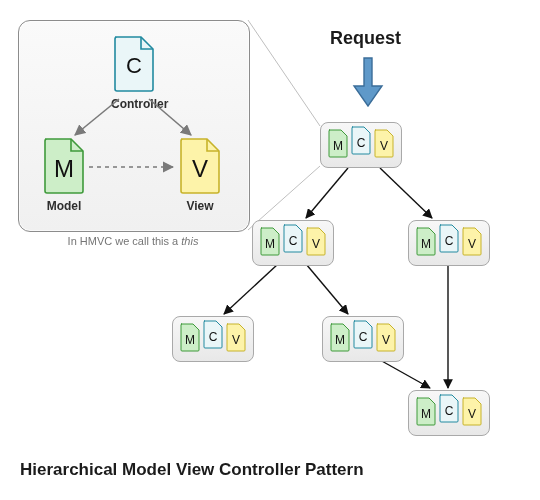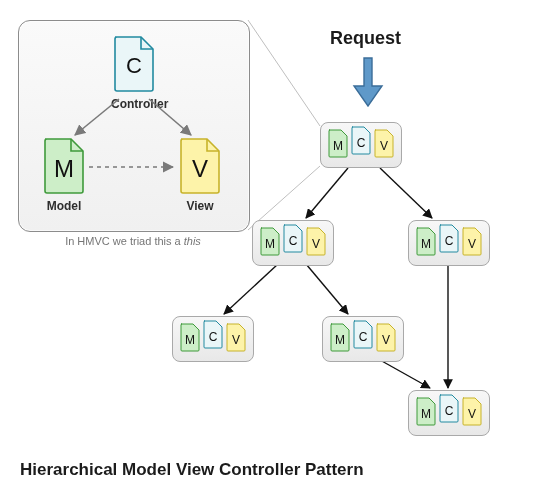--- a/index.html
+++ b/index.html
@@ -139,21 +139,21 @@
 
       <line x1="100" y1="78" x2="56" y2="114" stroke="#7a7a7a" stroke-width="1.6" marker-end="url(#ah-grey)"></line>
 
       <line x1="130" y1="78" x2="172" y2="114" stroke="#7a7a7a" stroke-width="1.6" marker-end="url(#ah-grey)"></line>
 
       <line x1="70" y1="146" x2="154" y2="146" stroke="#7a7a7a" stroke-width="1.6" stroke-dasharray="4 4" marker-end="url(#ah-grey)"></line>
     </svg>
   </div>
 
   <div class="triad-caption">
-    <span>In HMVC we triad this a </span><em>this</em>
+    <span>In HMVC we call this a </span><em>this</em>
   </div>
 
   <div class="request-title" style="left:330px;top:28px">Request</div>
 
   <svg style="position:absolute;left:350px;top:56px" width="36" height="54">
     <path d="M14 2 H22 V30 H32 L18 50 L4 30 H14 Z" fill="#5f99c9" stroke="#3b6d99" stroke-width="1.4"></path>
   </svg>
 
   <svg style="position:absolute;left:0;top:0" width="540" height="500">
     <defs>

